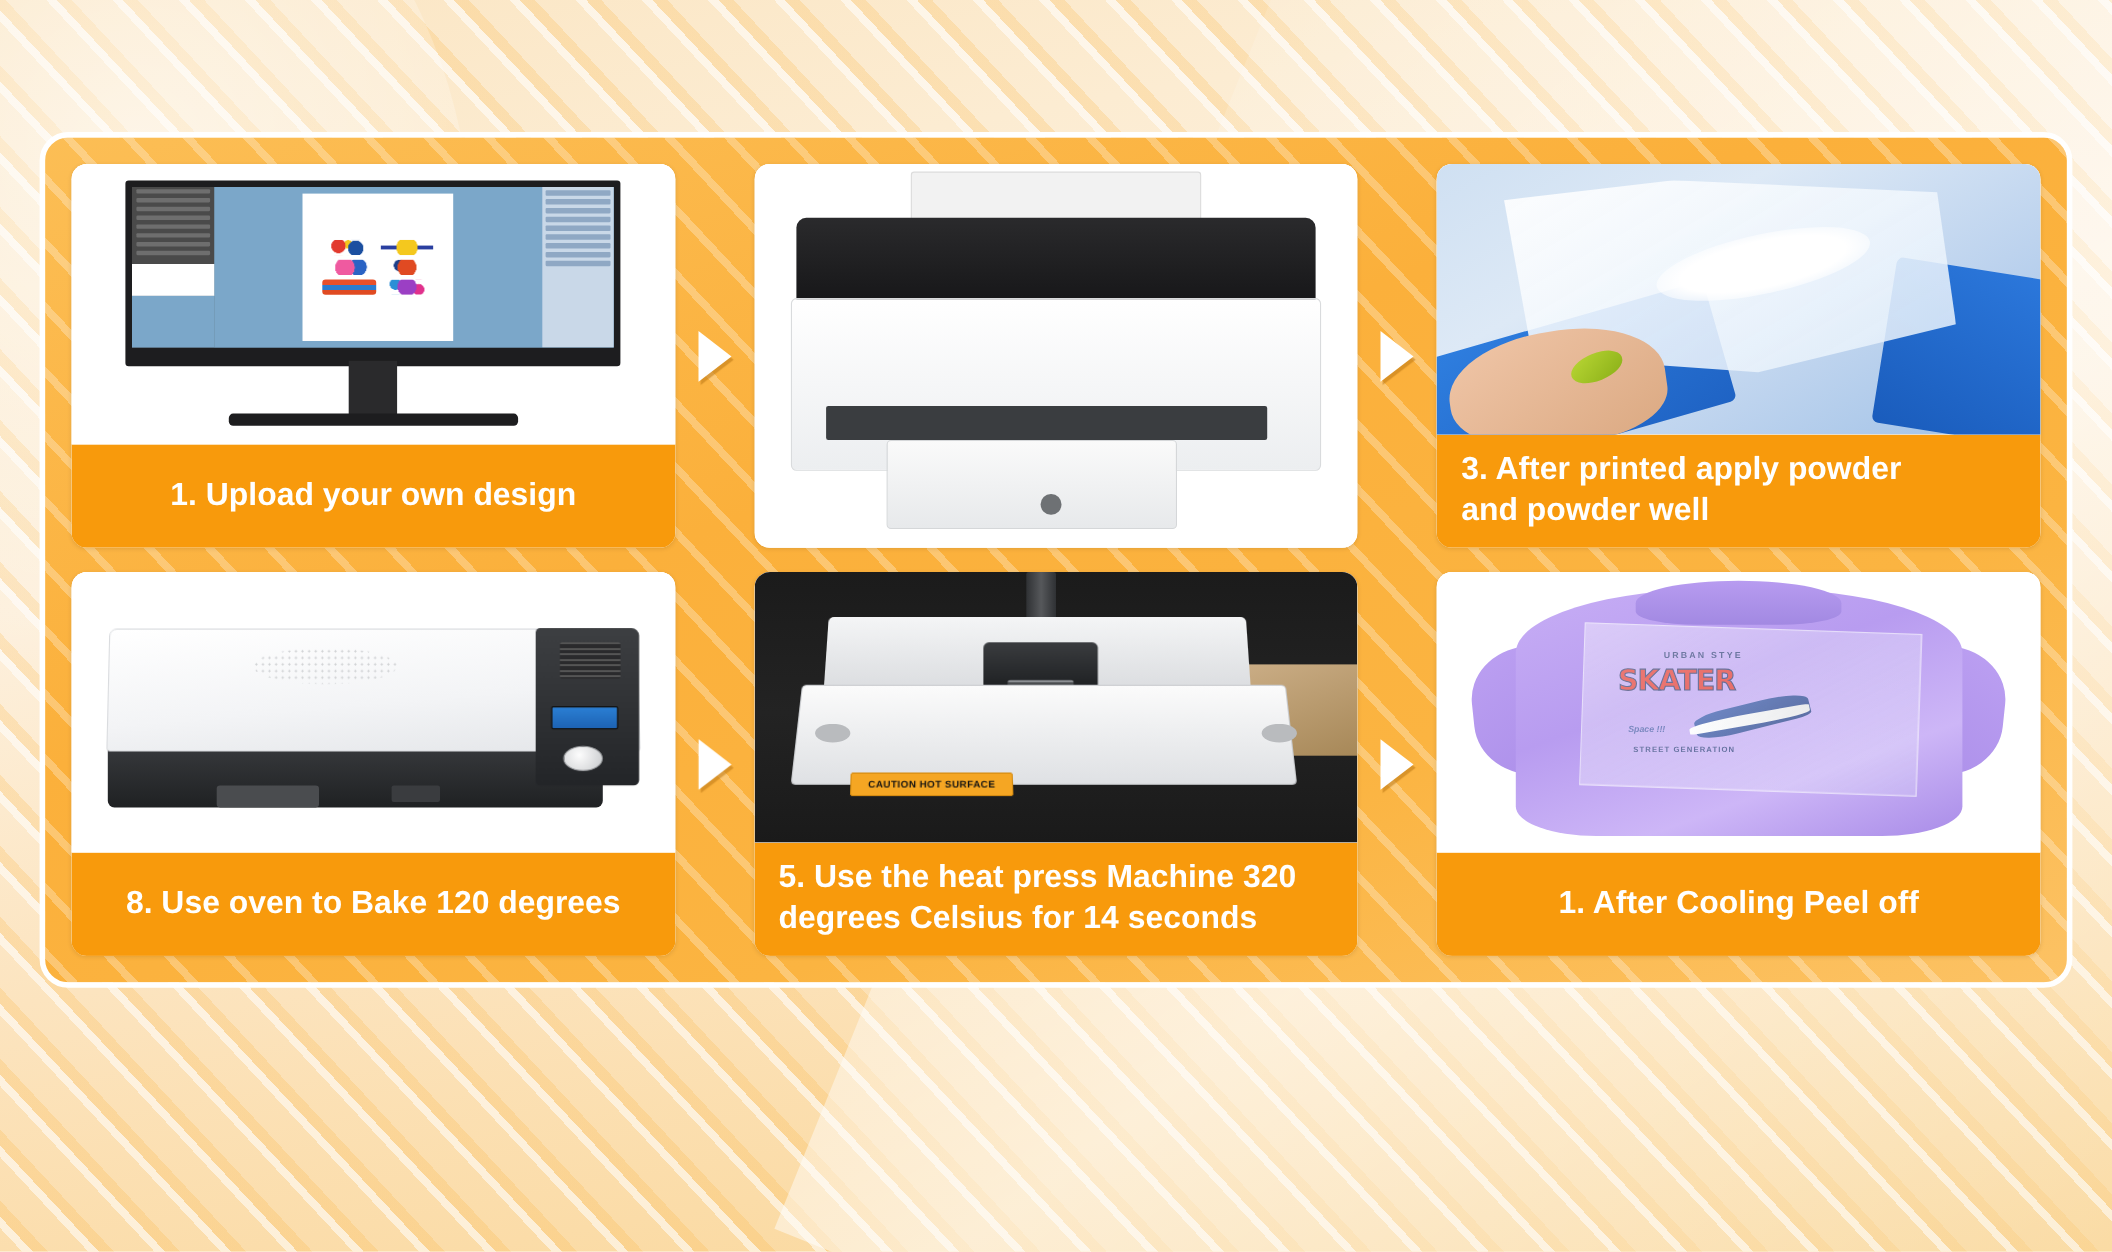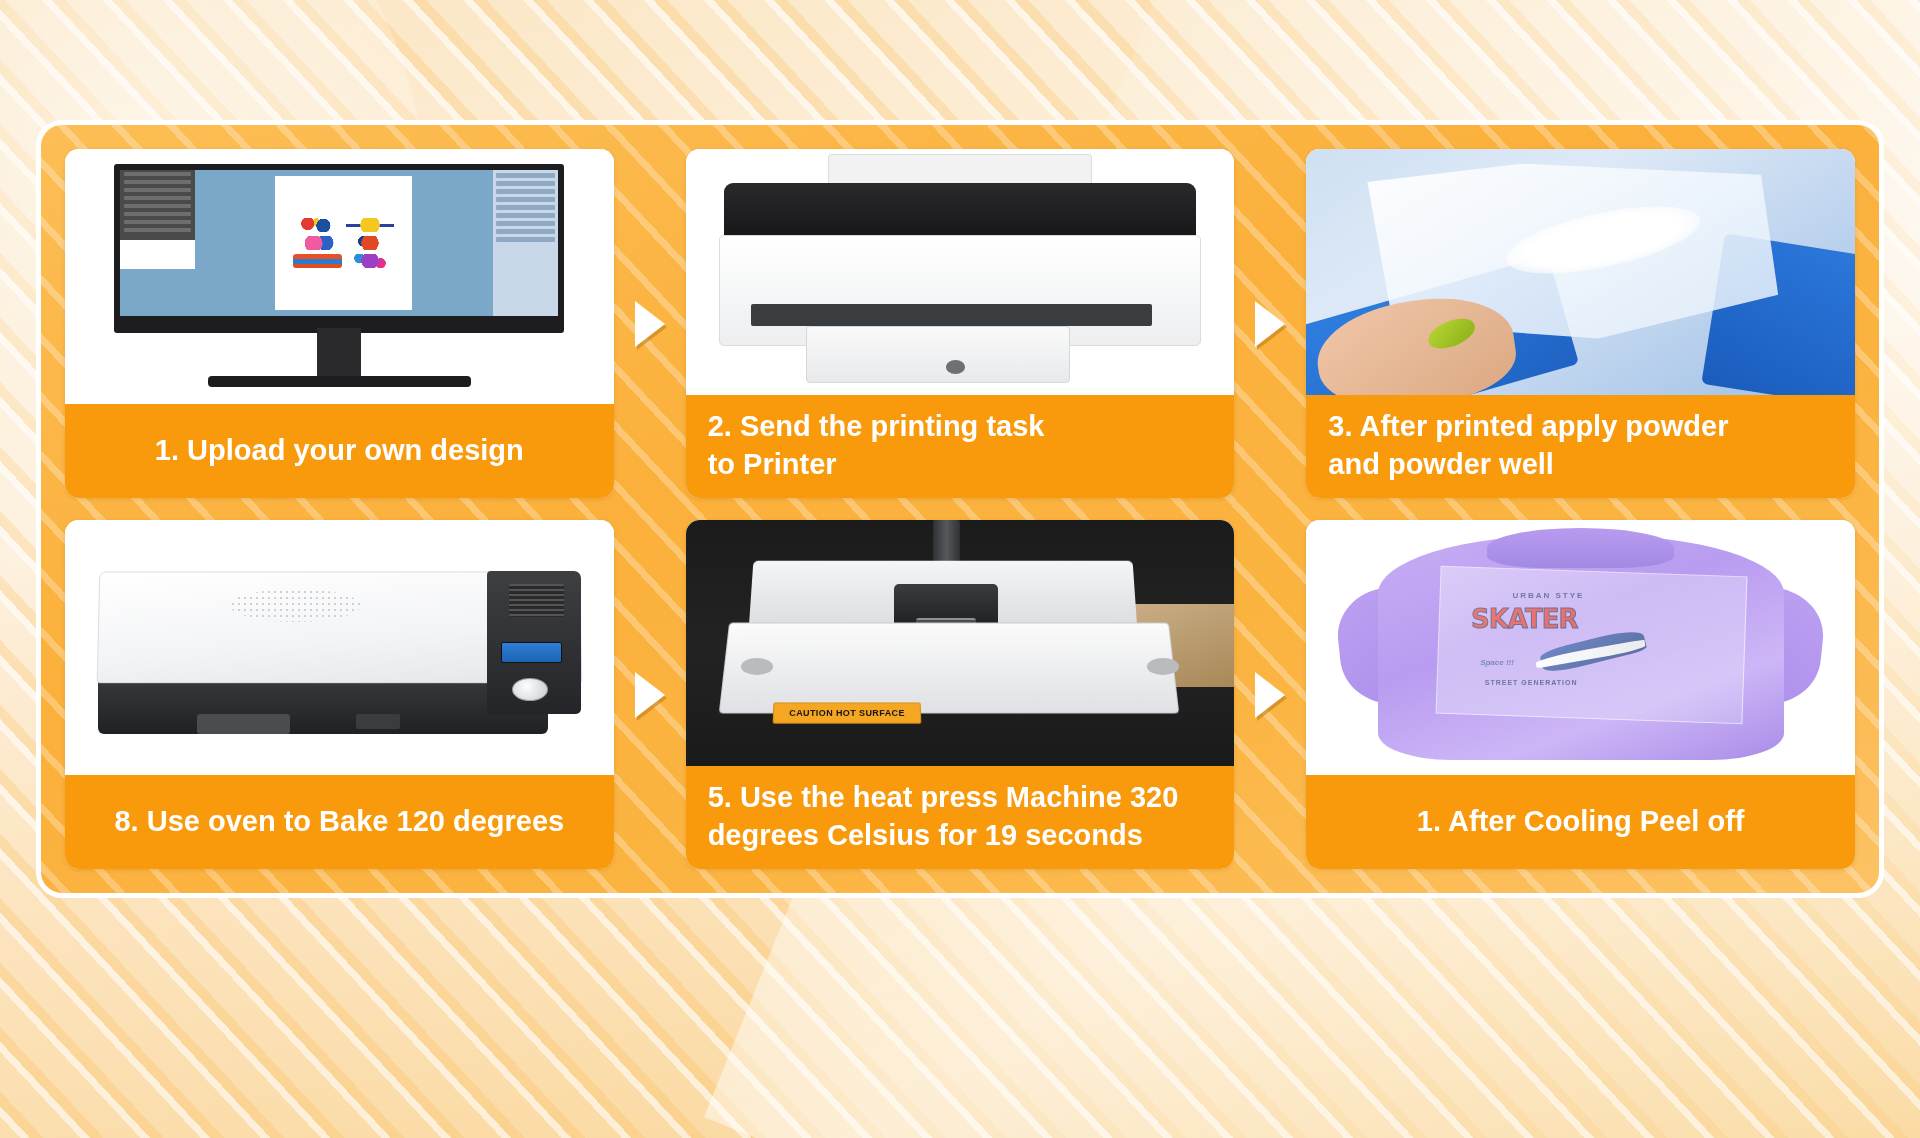--- a/index.html
+++ b/index.html
@@ -381,24 +381,20 @@
           <div class="prn-wrap">
             <div class="prn-paper"></div>
             <div class="prn-top"></div>
             <div class="prn-topstrip"></div>
             <div class="prn-body"></div>
             <div class="prn-slot"></div>
             <div class="prn-tray"></div>
             <div class="prn-knob"></div>
           </div>
         </div>
-        <div class="card-caption cap-left">
-          <span>2. Send the printing task</span>
-          <span>to Printer</span>
-        </div>
       </div>
 
       <div class="arrow-cell">
         <div class="arrow"></div>
       </div>
 
       <div class="card">
         <div class="card-photo">
           <div class="pwd-wrap">
             <div class="pwd-blue1"></div>
@@ -447,21 +443,21 @@
             <div class="hp-hub"></div>
             <div class="hp-spring"></div>
             <div class="hp-plate"></div>
             <div class="hp-knob-l"></div>
             <div class="hp-knob-r"></div>
             <div class="hp-caution">CAUTION HOT SURFACE</div>
           </div>
         </div>
         <div class="card-caption cap-left">
           <span>5. Use the heat press Machine 320</span>
-          <span>degrees Celsius for 19 seconds</span>
+          <span>degrees Celsius for 14 seconds</span>
         </div>
       </div>
 
       <div class="arrow-cell">
         <div class="arrow"></div>
       </div>
 
       <div class="card">
         <div class="card-photo">
           <div class="hd-wrap">

